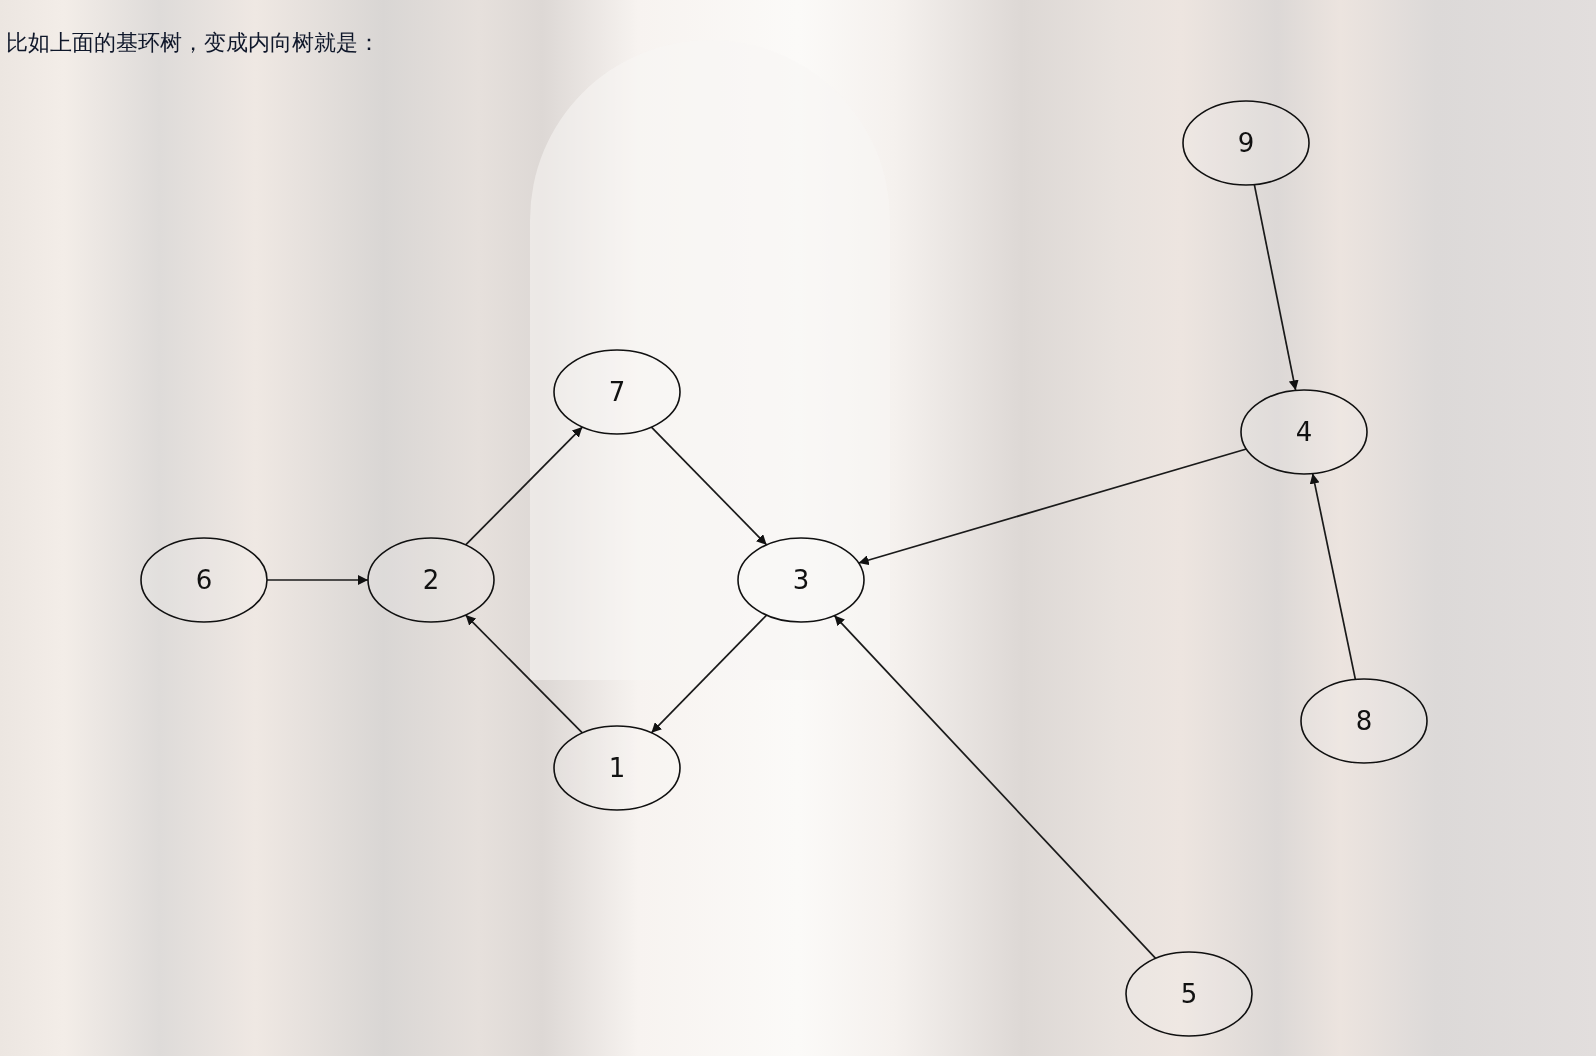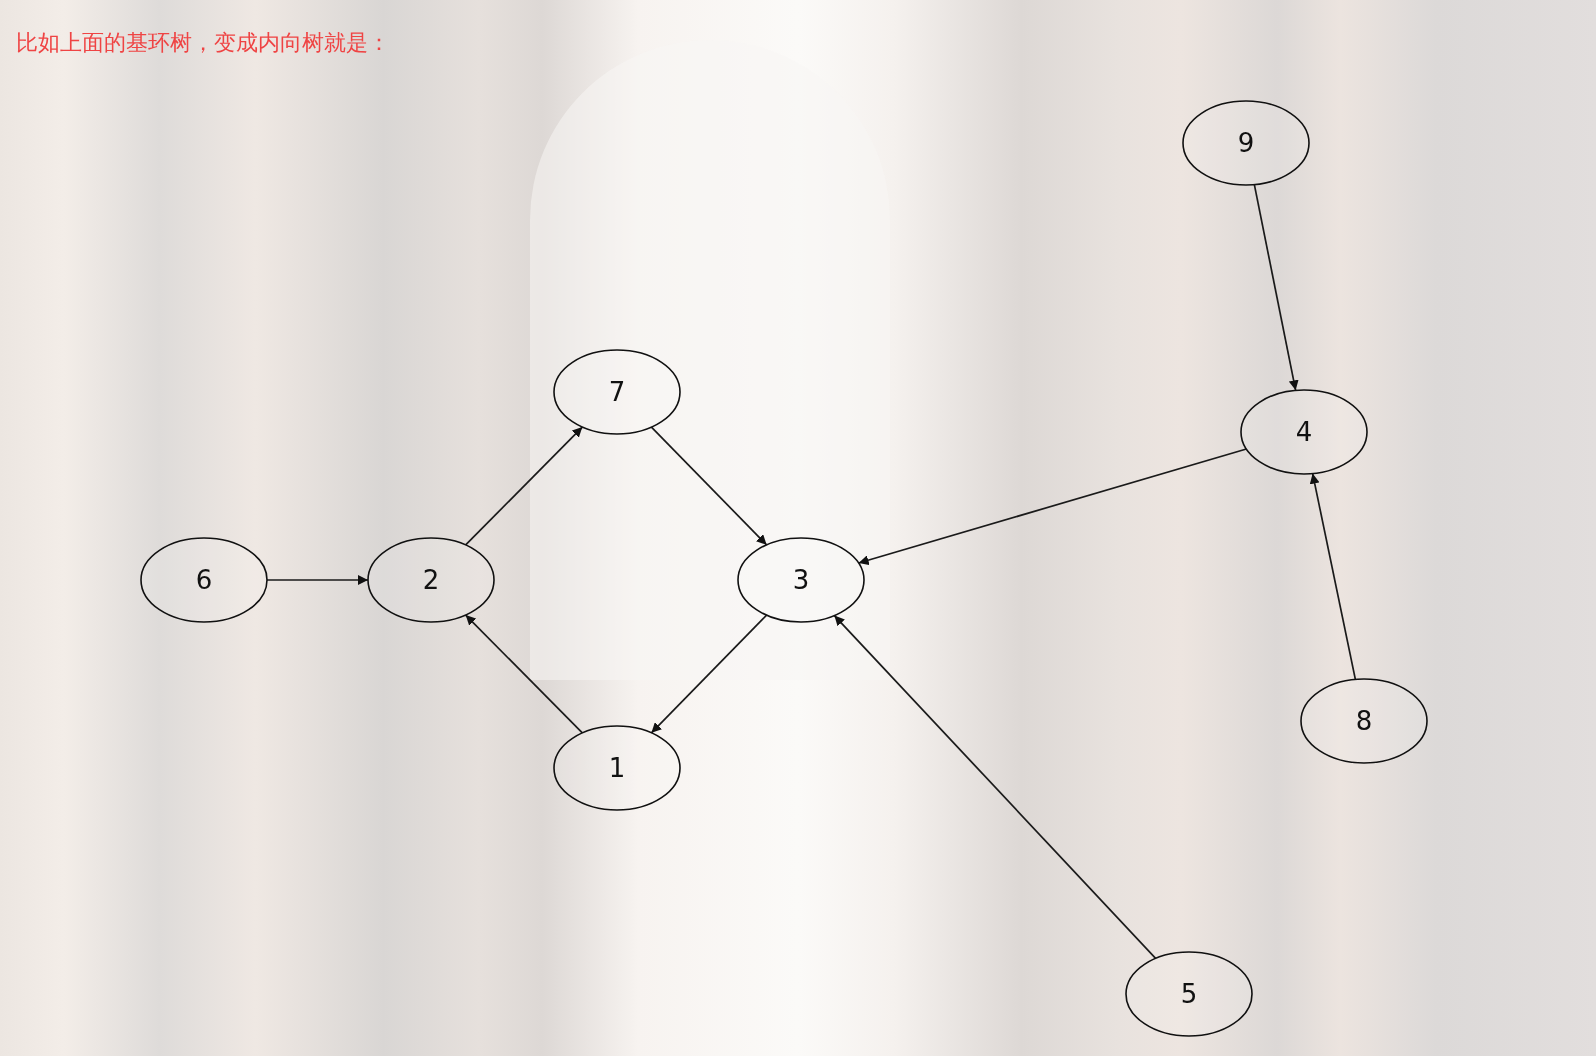--- a/index.html
+++ b/index.html
@@ -1,22 +1,22 @@
 <!DOCTYPE html>
 <html><head>
 <meta charset="utf-8">
 <style>
   html,body{margin:0;padding:0;}
   body{width:1596px;height:1056px;position:relative;overflow:hidden;
        font-family:"DejaVu Sans",sans-serif;
        background:linear-gradient(90deg,#ece6e1 0%,#f3ede8 4%,#dedbd9 10%,#efe8e3 16%,#d9d6d4 24%,#e6e0dc 30%,#ddd8d5 34%,#f7f3f0 40%,#fbfaf8 50%,#f5f1ee 56%,#ddd8d5 64%,#e8e2de 70%,#ede5e0 74%,#dcd8d6 80%,#ece4df 84%,#dcd9d8 90%,#e2dedd 100%);}
   .bgwin{position:absolute;left:530px;top:40px;width:360px;height:640px;
          background:#f8f6f4;border-radius:180px 180px 0 0;opacity:.55;}
-  .caption{position:absolute;left:6px;top:28px;font-size:22px;color:#ef4444;
-           font-family:"DejaVu Sans",sans-serif;margin-left:10px;}
+  .caption{position:absolute;left:6px;top:28px;font-size:22px;color:#0f172a;
+           font-family:"DejaVu Sans",sans-serif;}
   svg#graph{position:absolute;left:0;top:0;}
   .node ellipse{fill:rgba(255,255,255,0.12);stroke:#111;stroke-width:1.6;}
   .node text{font-family:"DejaVu Sans",sans-serif;font-size:26px;fill:#111;text-anchor:middle;dominant-baseline:central;}
   .edge line{stroke:#1a1a1a;stroke-width:1.7;}
 </style>
 </head>
 <body>
 
 <div class="bgwin"></div>
 

